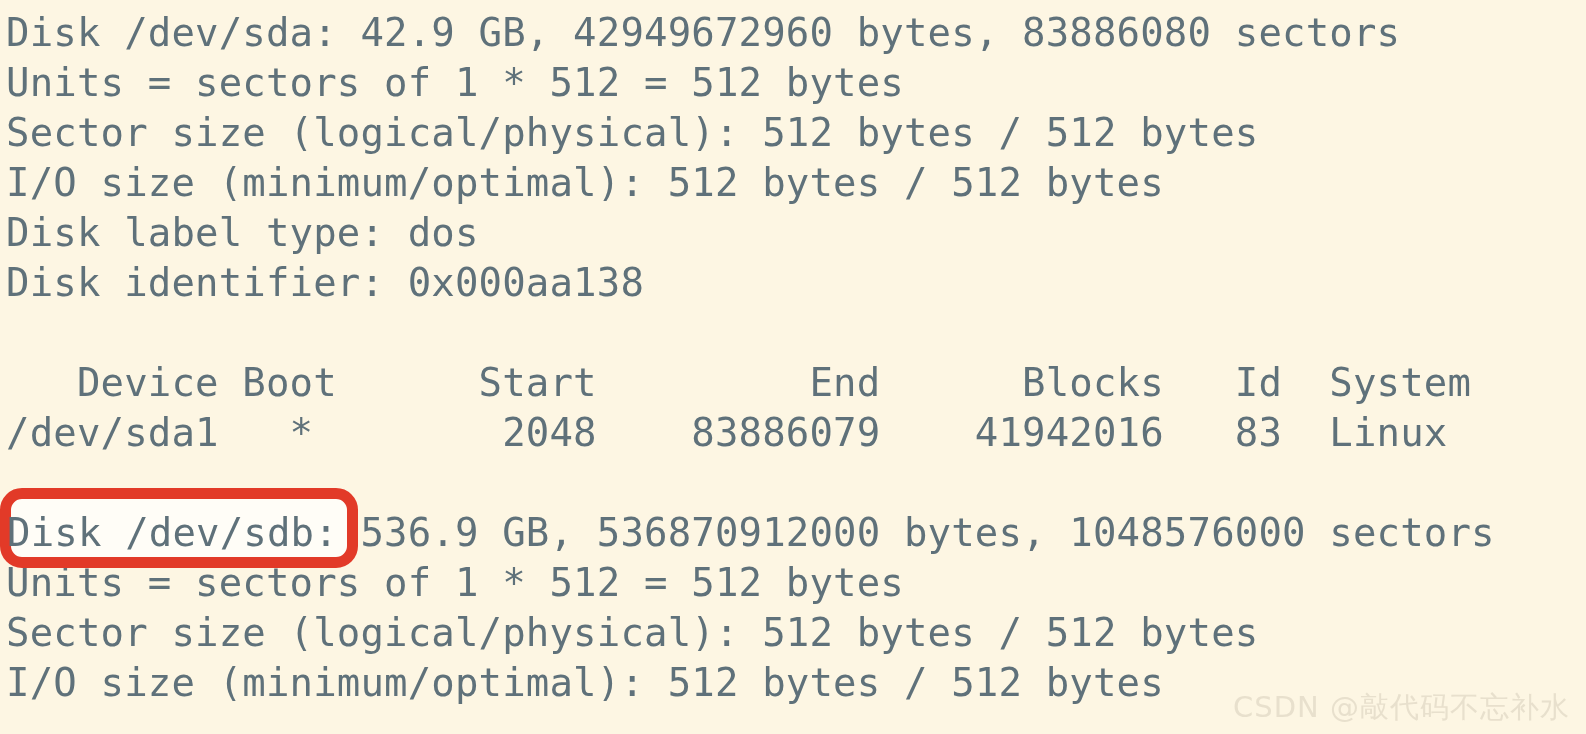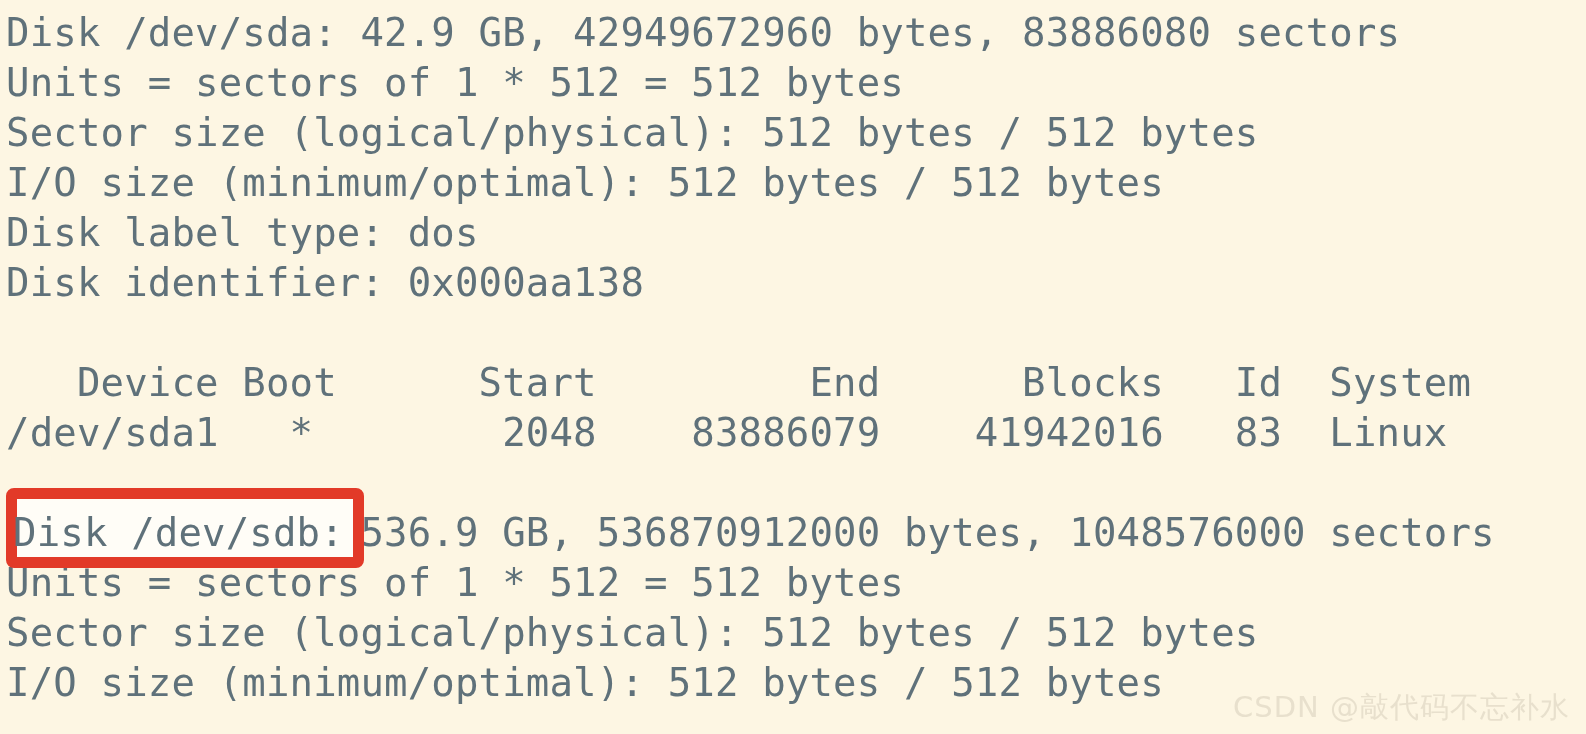--- a/index.html
+++ b/index.html
@@ -39,26 +39,26 @@
 
   .term-line {
     display: block;
     height: 50px;
     white-space: pre;
   }
 
   
   #sdb-highlight {
     position: absolute;
-    left: 6px;
+    left: 0;
     top: 488px;
     width: 358px;
     height: 80px;
     border: 11px solid #e23a28;
-    border-radius: 8px;
+    border-radius: 22px;
     background: #fffdf7;
     box-sizing: border-box;
     pointer-events: none;
   }
   #sdb-highlight-text {
     position: absolute;
     left: -4px;
     top: 9px;
     width: 380px;
     font-family: "DejaVu Sans Mono", "Liberation Mono", monospace;

